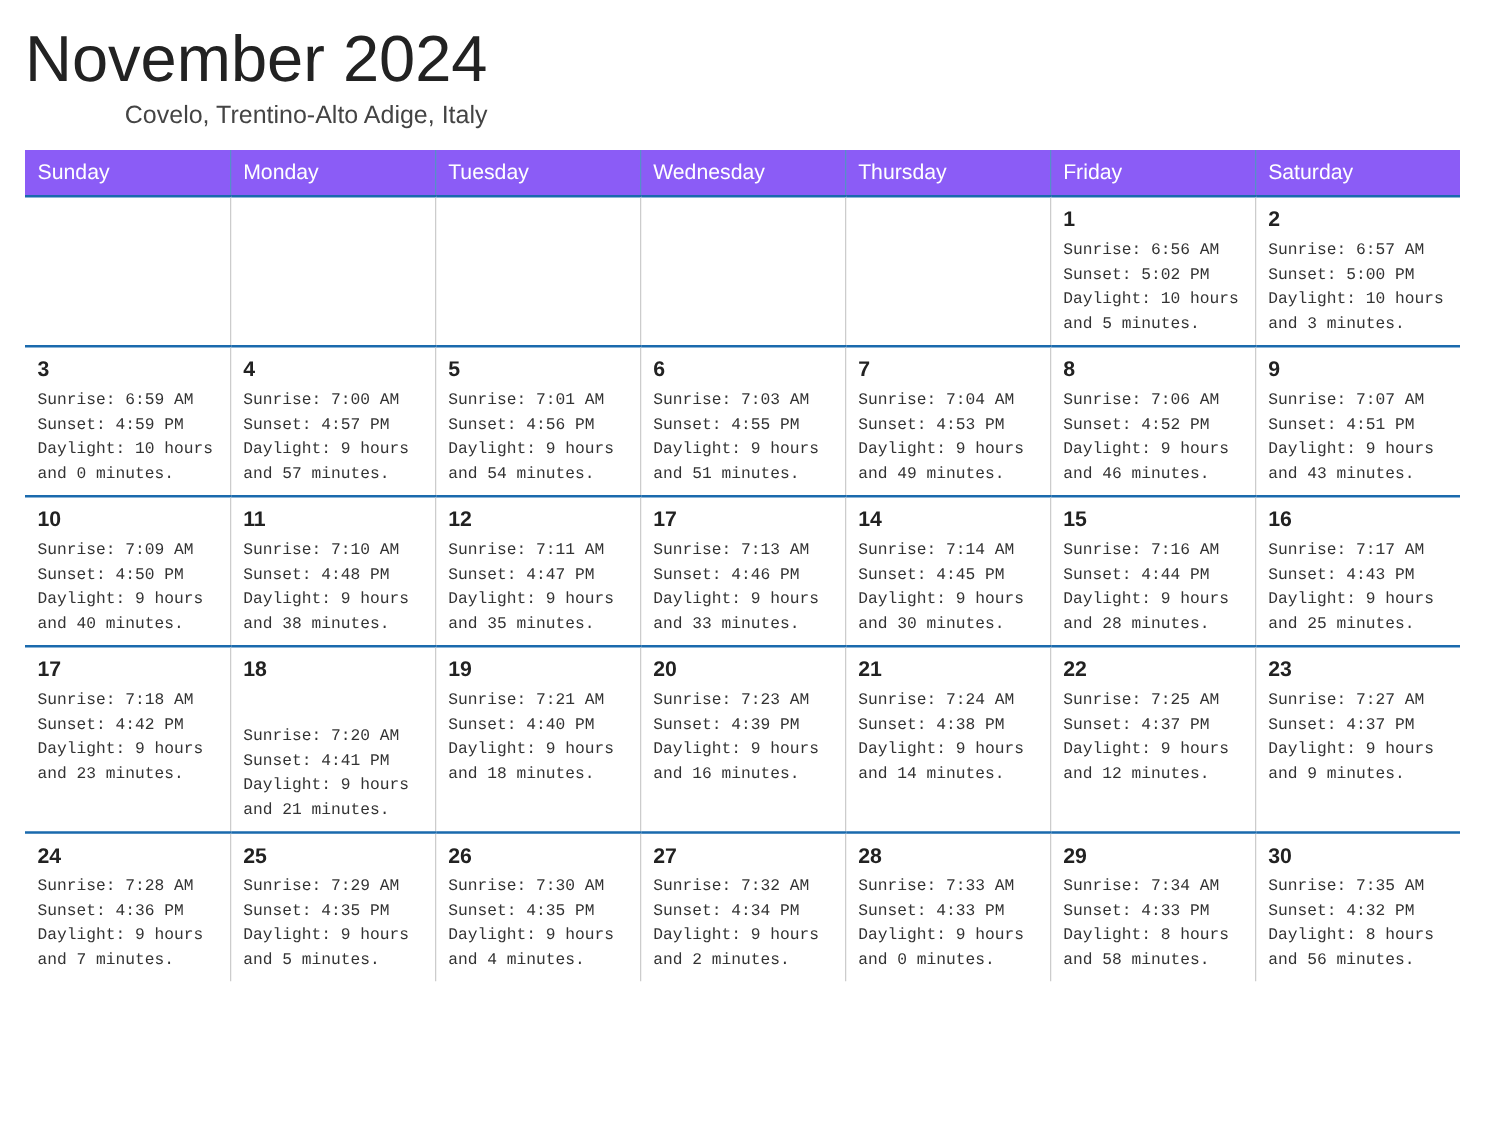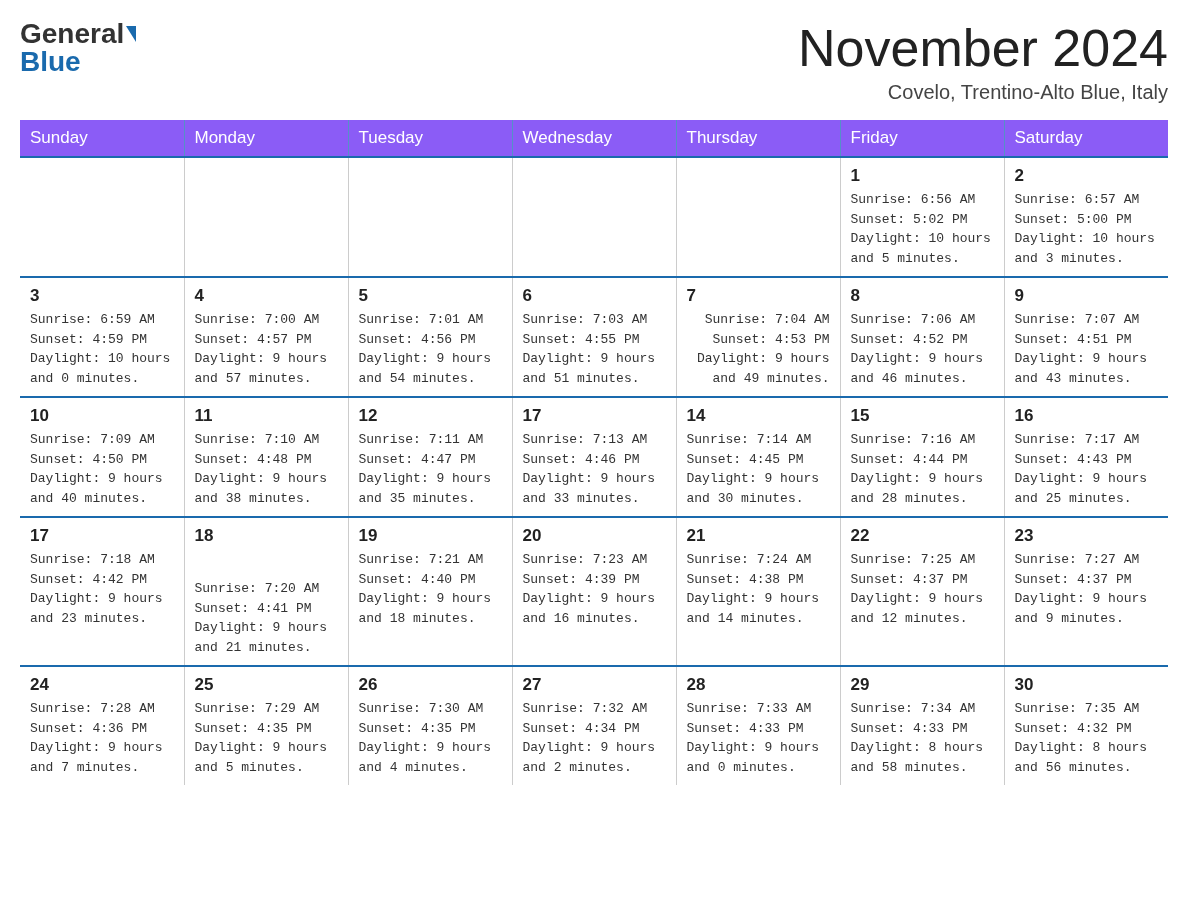--- a/index.html
+++ b/index.html
@@ -99,30 +99,23 @@
       font-family: Liberation Mono, monospace;
     }
     .empty-cell {
       background: #fff;
     }
   </style>
 </head>
 <body>
 
 <div class="header">
-  <div class="logo">
-    <div style="display:flex;align-items:center;">
-      <span class="logo-general">General</span>
-      <span class="logo-triangle"></span>
-    </div>
-    <span class="logo-blue">Blue</span>
-  </div>
   <div class="title-section">
     <div class="month-title">November 2024</div>
-    <div class="location">Covelo, Trentino-Alto Blue, Italy</div>
+    <div class="location">Covelo, Trentino-Alto Adige, Italy</div>
   </div>
 </div>
 
 <table class="calendar">
   <thead>
     <tr>
     <th>Sunday</th>
         <th>Monday</th>
         <th>Tuesday</th>
         <th>Wednesday</th>
@@ -171,21 +164,21 @@
 Daylight: 9 hours and 54 minutes.</div>
         </td>
         <td>
           <span class="day-number">6</span>
           <div class="day-info" style="white-space: pre-line;">Sunrise: 7:03 AM
 Sunset: 4:55 PM
 Daylight: 9 hours and 51 minutes.</div>
         </td>
         <td>
           <span class="day-number">7</span>
-          <div class="day-info" style="white-space: pre-line; text-align: right;">Sunrise: 7:04 AM
+          <div class="day-info" style="white-space: pre-line;">Sunrise: 7:04 AM
 Sunset: 4:53 PM
 Daylight: 9 hours and 49 minutes.</div>
         </td>
         <td>
           <span class="day-number">8</span>
           <div class="day-info" style="white-space: pre-line;">Sunrise: 7:06 AM
 Sunset: 4:52 PM
 Daylight: 9 hours and 46 minutes.</div>
         </td>
         <td>

